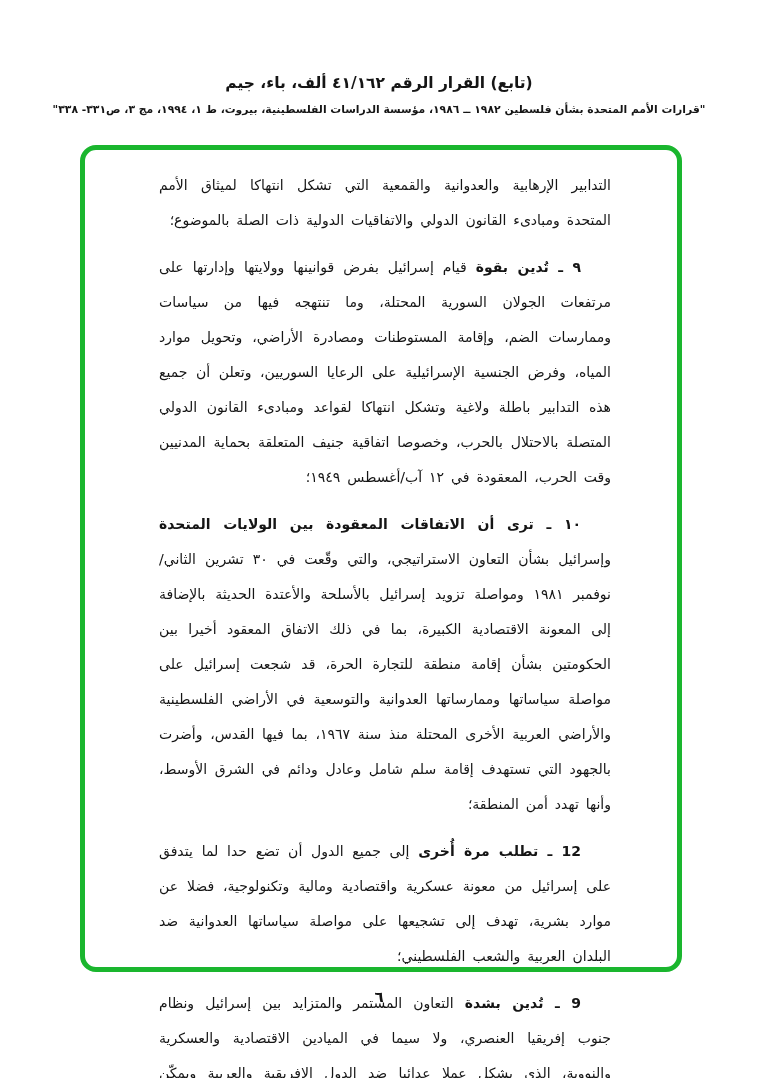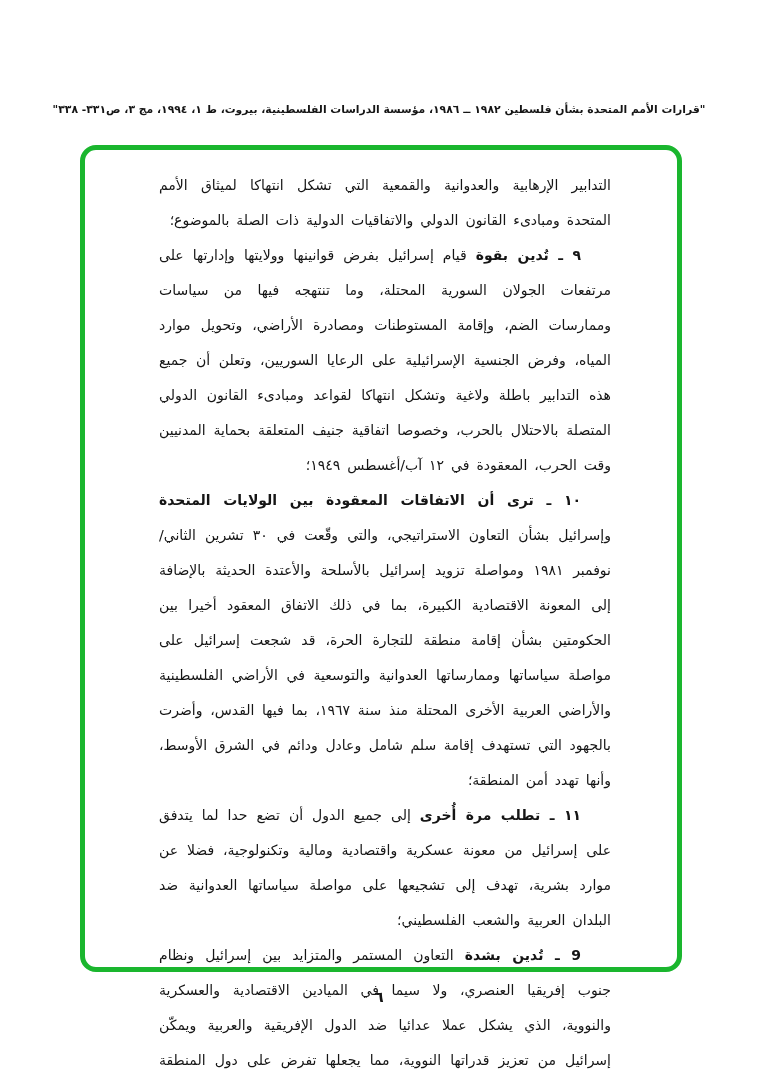--- a/index.html
+++ b/index.html
@@ -63,47 +63,49 @@
     font-size: 14px;
     line-height: 35px;
     word-spacing: 2.5px;
   }
   .body-text p {
     margin: 0;
     padding: 0;
   }
   .body-text p.numbered {
     text-indent: 30px;
+    margin-top: 12px;
   }
   .body-text b {
     font-weight: bold;
   }
   .page-number {
     position: absolute;
     top: 988px;
     left: 0;
     right: 0;
     text-align: center;
     font-weight: bold;
     font-size: 15px;
   }
 </style>
 </head>
 <body style="color: rgb(21, 21, 21); background: rgb(255, 255, 255);">
 
 <div class="page">
 
+  <div class="doc-title">(تابع) القرار الرقم ٤١/١٦٢ ألف، باء، جيم</div>
 
   <div class="doc-source">"قرارات الأمم المتحدة بشأن فلسطين ١٩٨٢ ــ ١٩٨٦، مؤسسة الدراسات الفلسطينية، بيروت، ط ١، ١٩٩٤، مج ٣، ص٣٣١- ٣٣٨"</div>
 
   <div class="green-frame" style="border-color: rgb(26, 182, 46);">
     <div class="body-text" dir="rtl">
         <p class="continuation">التدابير الإرهابية والعدوانية والقمعية التي تشكل انتهاكا لميثاق الأمم المتحدة ومبادىء القانون الدولي والاتفاقيات الدولية ذات الصلة بالموضوع؛</p>
         <p class="numbered"><b>٩ ـ تُدين بقوة</b> قيام إسرائيل بفرض قوانينها وولايتها وإدارتها على مرتفعات الجولان السورية المحتلة، وما تنتهجه فيها من سياسات وممارسات الضم، وإقامة المستوطنات ومصادرة الأراضي، وتحويل موارد المياه، وفرض الجنسية الإسرائيلية على الرعايا السوريين، وتعلن أن جميع هذه التدابير باطلة ولاغية وتشكل انتهاكا لقواعد ومبادىء القانون الدولي المتصلة بالاحتلال بالحرب، وخصوصا اتفاقية جنيف المتعلقة بحماية المدنيين وقت الحرب، المعقودة في ١٢ آب/أغسطس ١٩٤٩؛</p>
         <p class="numbered"><b>١٠ ـ ترى أن الاتفاقات المعقودة بين الولايات المتحدة</b> وإسرائيل بشأن التعاون الاستراتيجي، والتي وقّعت في ٣٠ تشرين الثاني/نوفمبر ١٩٨١ ومواصلة تزويد إسرائيل بالأسلحة والأعتدة الحديثة بالإضافة إلى المعونة الاقتصادية الكبيرة، بما في ذلك الاتفاق المعقود أخيرا بين الحكومتين بشأن إقامة منطقة للتجارة الحرة، قد شجعت إسرائيل على مواصلة سياساتها وممارساتها العدوانية والتوسعية في الأراضي الفلسطينية والأراضي العربية الأخرى المحتلة منذ سنة ١٩٦٧، بما فيها القدس، وأضرت بالجهود التي تستهدف إقامة سلم شامل وعادل ودائم في الشرق الأوسط، وأنها تهدد أمن المنطقة؛</p>
-        <p class="numbered"><b>١١ ـ تطلب مرة أُخرى</b> إلى جميع الدول أن تضع حدا لما يتدفق على إسرائيل من معونة عسكرية واقتصادية ومالية وتكنولوجية، فضلا عن موارد بشرية، تهدف إلى تشجيعها على مواصلة سياساتها العدوانية ضد البلدان العربية والشعب الفلسطيني؛</p>
+        <p class="numbered"><b>12 ـ تطلب مرة أُخرى</b> إلى جميع الدول أن تضع حدا لما يتدفق على إسرائيل من معونة عسكرية واقتصادية ومالية وتكنولوجية، فضلا عن موارد بشرية، تهدف إلى تشجيعها على مواصلة سياساتها العدوانية ضد البلدان العربية والشعب الفلسطيني؛</p>
         <p class="numbered"><b>9 ـ تُدين بشدة</b> التعاون المستمر والمتزايد بين إسرائيل ونظام جنوب إفريقيا العنصري، ولا سيما في الميادين الاقتصادية والعسكرية والنووية، الذي يشكل عملا عدائيا ضد الدول الإفريقية والعربية ويمكّن إسرائيل من تعزيز قدراتها النووية، مما يجعلها تفرض على دول المنطقة ابتزازا نوويا؛</p>
       </div>
   </div>
 
   <div class="page-number">٦</div>
 
 </div>
 
 </body></html>

